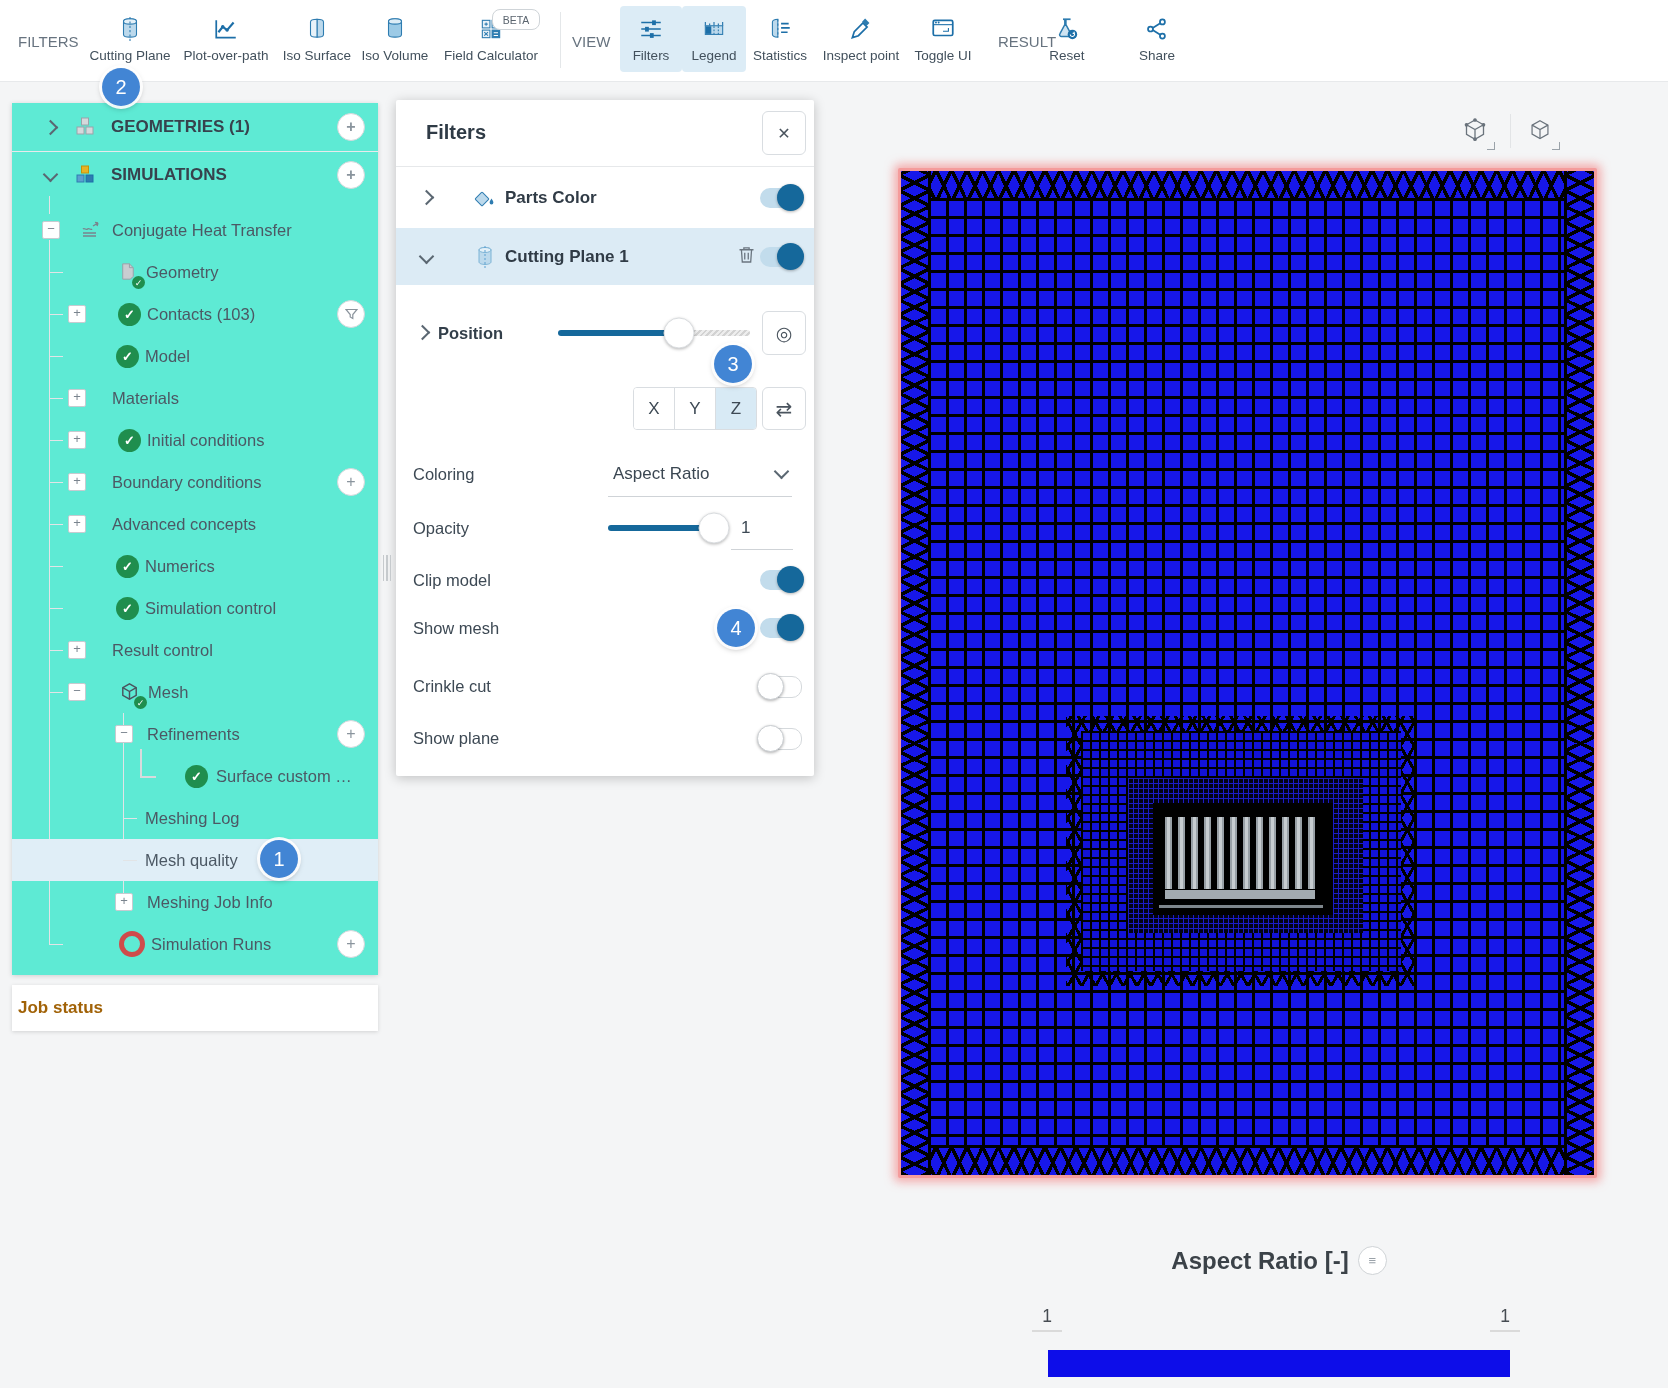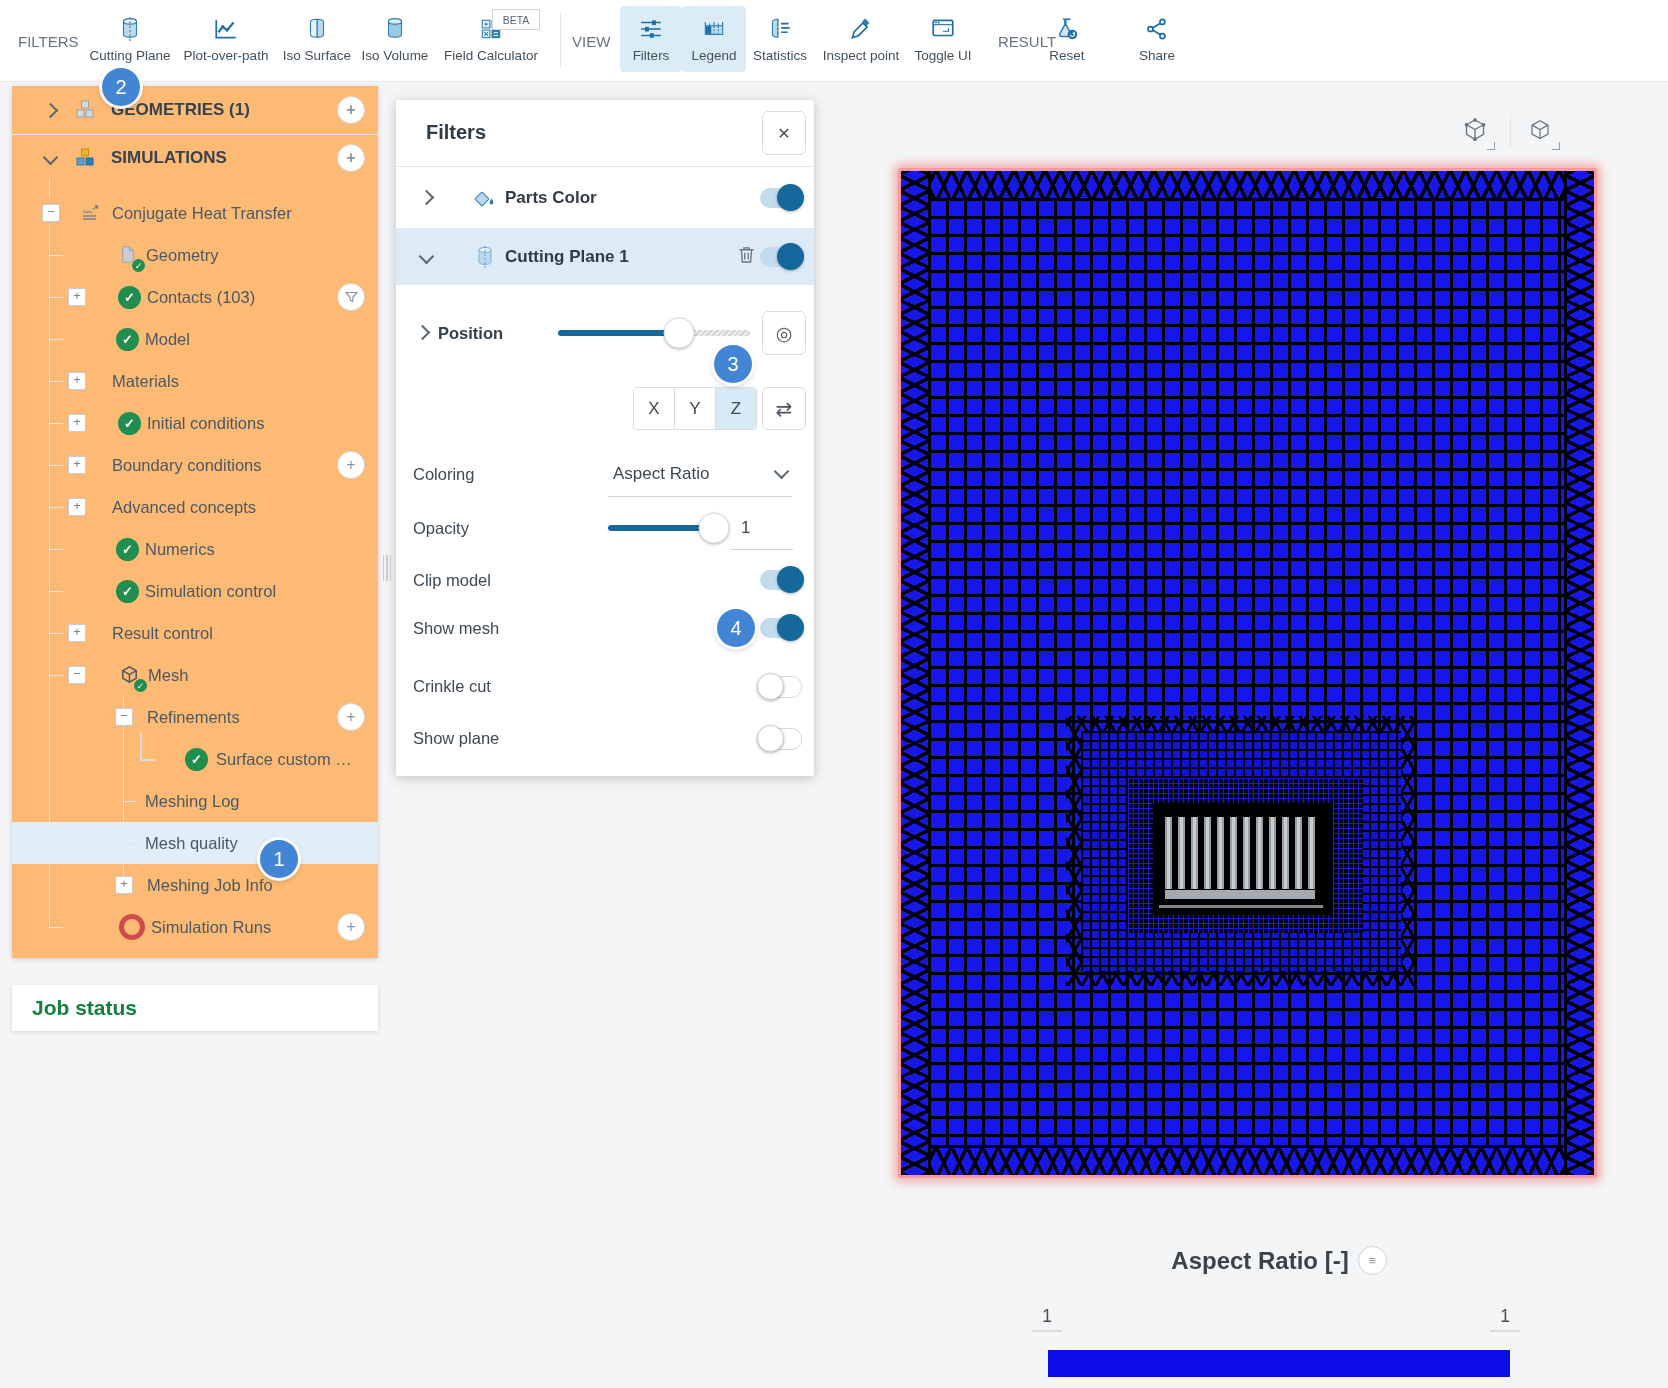--- a/index.html
+++ b/index.html
@@ -13,30 +13,30 @@
   .chv.d{transform:rotate(45deg);}
 
   
   #toolbar{position:absolute;left:0;top:0;width:1668px;height:81px;background:#fff;border-bottom:1px solid #e7e9eb;z-index:5;}
   .tgroup{position:absolute;top:33px;font-size:15px;color:#67737f;}
   .titem{position:absolute;top:6px;height:66px;display:flex;flex-direction:column;align-items:center;justify-content:center;gap:5px;border-radius:4px;padding:0 4px;cursor:pointer;}
   .titem .lbl{font-size:13.5px;color:#42505c;white-space:nowrap;}
   .titem.active{background:#dcecf6;}
   .tico{width:28px;height:28px;display:flex;align-items:center;justify-content:center;}
   .tsep{position:absolute;top:12px;height:56px;width:1px;background:#e4e7e9;}
-  .beta{position:absolute;left:492px;top:9px;width:46px;height:19px;border:1px solid #cfd4d8;border-radius:1px;background:#fff;
+  .beta{position:absolute;left:492px;top:9px;width:46px;height:19px;border:1px solid #cfd4d8;border-radius:8px;background:#fff;
         font-size:10.5px;color:#5a646e;display:flex;align-items:center;justify-content:center;}
 
   
   .step{position:absolute;width:38px;height:38px;border-radius:50%;background:#4285d4;color:#fff;font-size:20px;
         display:flex;align-items:center;justify-content:center;z-index:40;
         box-shadow:0 0 0 3px rgba(255,255,255,.9),0 2px 6px rgba(0,0,0,.35);}
 
   
-  #tree{position:absolute;left:12px;top:86px;width:366px;height:872px;background:#fdba74;
+  #tree{position:absolute;left:12px;top:103px;width:366px;height:872px;background:#5eead4;
         box-shadow:0 1px 5px rgba(0,0,0,.16);z-index:6;}
   .trow{height:42px;display:flex;align-items:center;position:relative;font-size:16.5px;color:#4c5864;cursor:pointer;white-space:nowrap;}
   .trow.root{height:48px;font-weight:bold;color:#37424d;font-size:17px;padding-left:33px;}
   .trow.root2{height:45px;}
   .trow.root .ric{margin-left:17px;}
   .trow.root .tl{margin-left:14px;}
   .tree-body{padding-top:12px;}
   .trow.cht{padding-left:30px;}
   .trow.cht .ric{margin-left:19px;}
   .trow.cht .tl{margin-left:9px;}
@@ -63,21 +63,21 @@
   .mini{position:absolute;right:-5px;bottom:-5px;width:13px;height:13px;border-radius:50%;background:#1f8e4e;color:#fff;
         font-size:9px;display:flex;align-items:center;justify-content:center;}
   .gl{position:absolute;width:1px;background:#e2e4e6;}
   .tick::before{content:"";position:absolute;left:37px;top:50%;width:14px;height:1px;background:#e2e4e6;}
   .tick2::before{content:"";position:absolute;left:111px;top:50%;width:14px;height:1px;background:#e2e4e6;}
   .conn::after{content:"";position:absolute;left:128px;top:-6px;width:14px;height:27px;border-left:2px solid #d8dadc;border-bottom:2px solid #d8dadc;}
 
   
   #jobstatus{position:absolute;left:12px;top:985px;width:366px;height:46px;background:#fff;
              box-shadow:0 1px 4px rgba(0,0,0,.14);display:flex;align-items:center;z-index:6;}
-  #jobstatus .jt{font-size:21px;font-weight:bold;color:#15803d;margin-left:20px;}
+  #jobstatus .jt{font-size:17px;font-weight:bold;color:#a16207;margin-left:6px;}
 
   
   #fpanel{position:absolute;left:396px;top:100px;width:418px;height:676px;background:#fff;border-radius:2px;
           box-shadow:0 2px 12px rgba(0,0,0,.22);z-index:10;}
   .fhead{position:relative;height:66px;border-bottom:1px solid #e6e8ea;}
   .fhead .ft{position:absolute;left:30px;top:21px;font-size:20px;font-weight:bold;color:#2f3b46;}
   .sqbtn{position:absolute;width:44px;height:44px;border:1px solid #d9dde1;border-radius:6px;background:#fff;
          display:flex;align-items:center;justify-content:center;color:#4a545e;cursor:pointer;box-sizing:border-box;}
   .frow{position:absolute;left:0;width:100%;display:flex;align-items:center;}
   .frow .fico{width:26px;height:26px;margin-left:40px;flex:none;display:flex;align-items:center;justify-content:center;}

